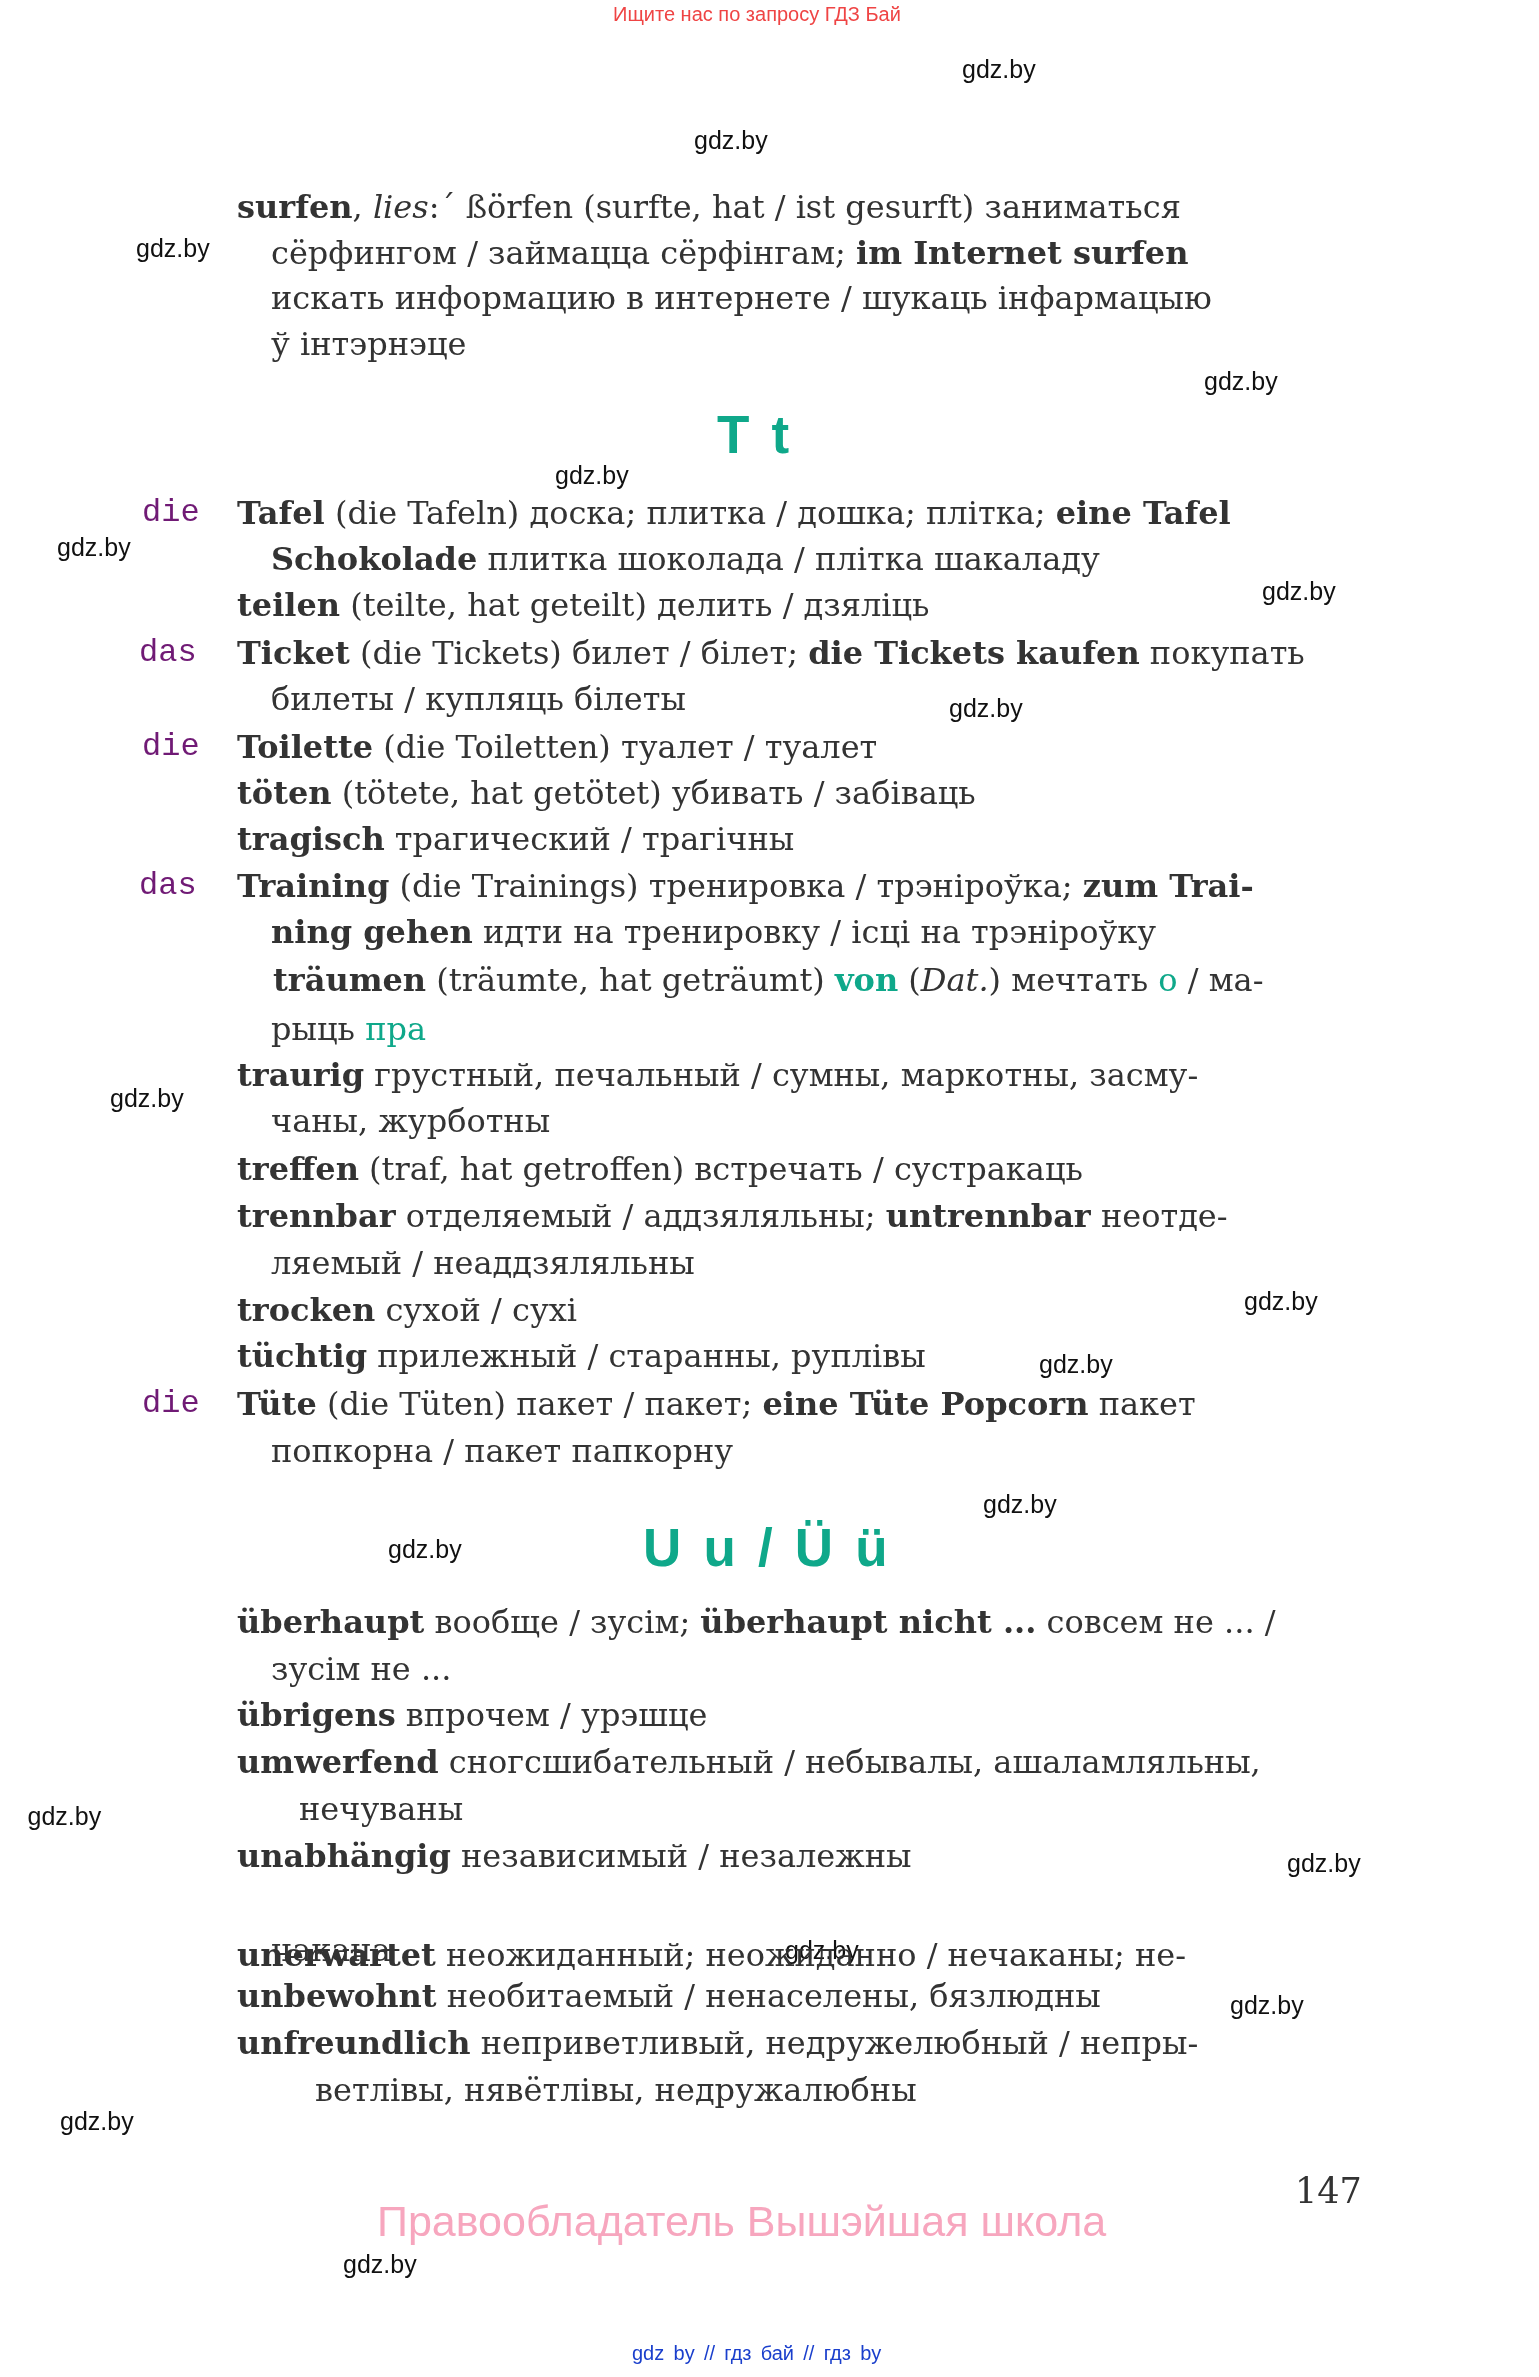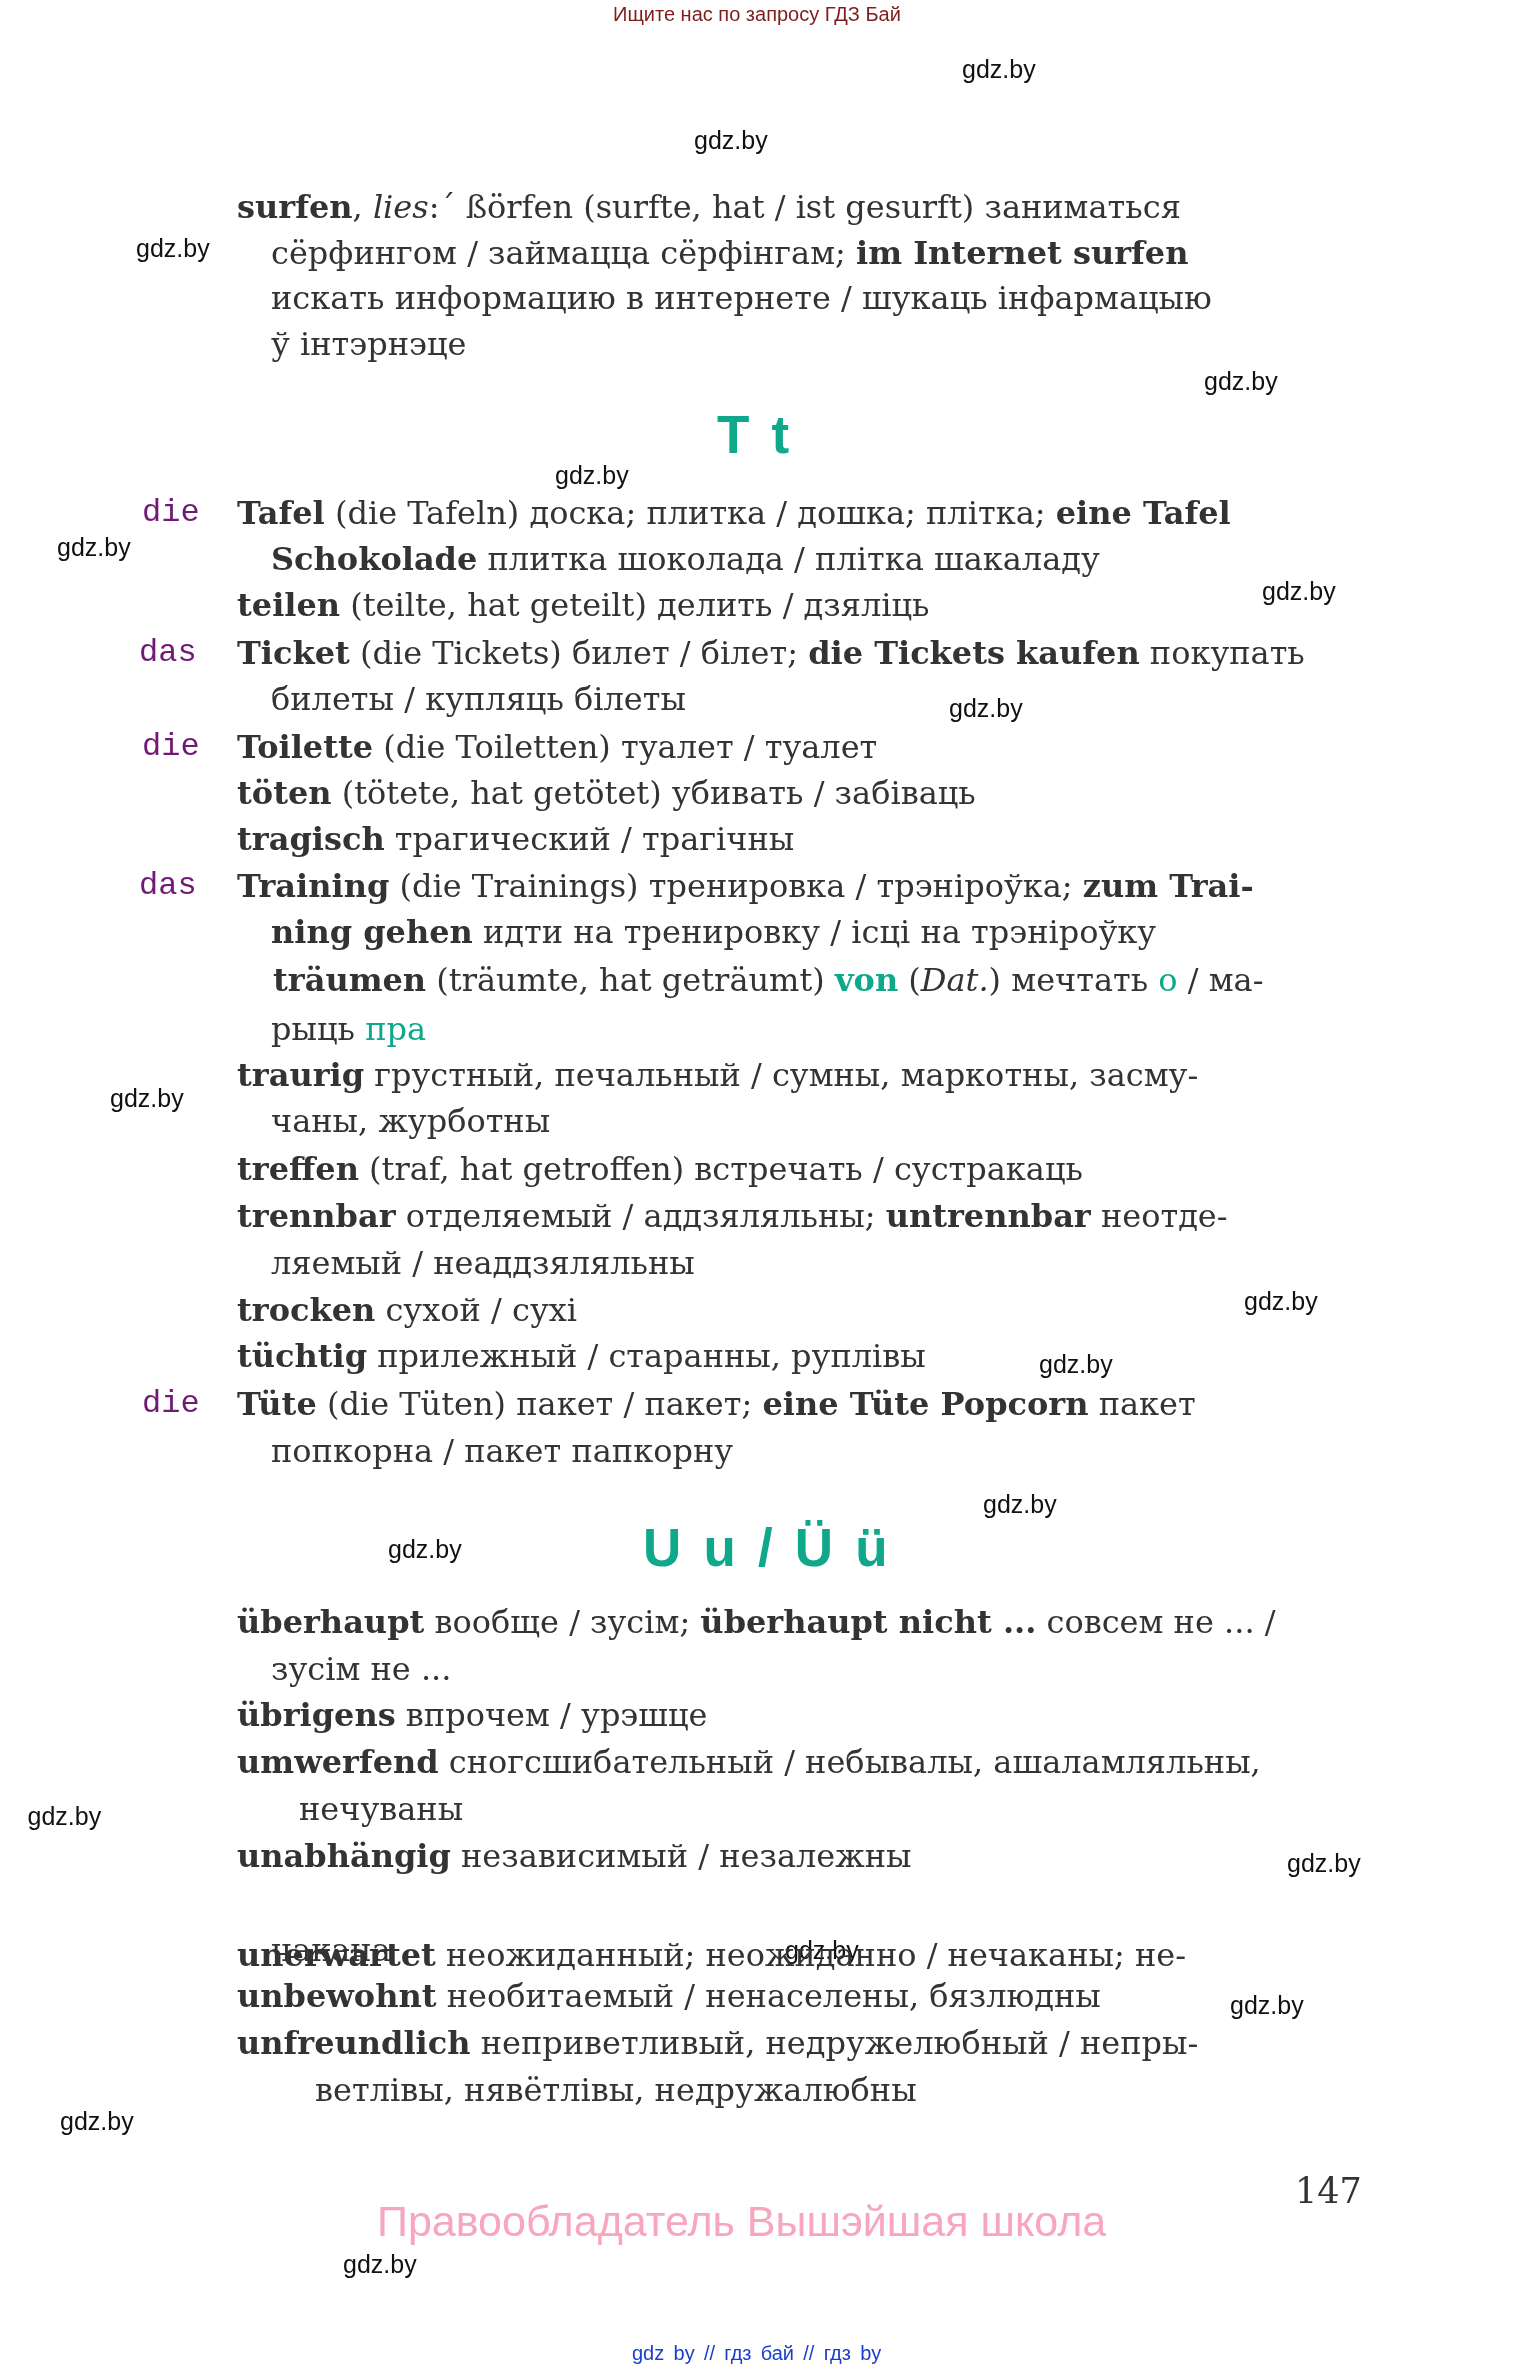--- a/index.html
+++ b/index.html
@@ -1,18 +1,18 @@
 <!DOCTYPE html>
 <html style="font-size:14.7px"><head>
 <meta charset="utf-8">
 <style>
   html, body { margin:0; padding:0; background:#ffffff; }
   body { width:1540px; height:2377px; position:relative; overflow:hidden; }
   .abs { position:absolute; white-space:nowrap; }
-  .hdr { font-family:"Liberation Sans", sans-serif; font-size:20px; color:#7f1d1d; }
+  .hdr { font-family:"Liberation Sans", sans-serif; font-size:20px; color:#ef4444; }
   .wm { font-family:"Liberation Sans", sans-serif; font-size:25px; color:#111111; }
   .line { font-family:"DejaVu Serif", serif; font-size:32px; color:#333333; line-height:46px; height:46px; }
   .art { font-family:Liberation Mono, monospace; font-size:32px; color:#701a75; line-height:46px; }
   .b { font-weight:bold; }
   .i { font-style:italic; }
   .teal { color:#0fa88a; }
   .sec { font-family:"Liberation Sans", sans-serif; font-weight:bold; font-size:53px; color:#0fa88a; letter-spacing:3.7px; }
   .pink { font-family:"Liberation Sans", sans-serif; font-size:43px; color:#f7a6be; }
   .pageno { font-family:"DejaVu Serif", serif; font-size:35px; color:#333333; }
   .foot { font-family:"Liberation Sans", sans-serif; font-size:20px; color:#1a3fcc; word-spacing:3.7px; }

